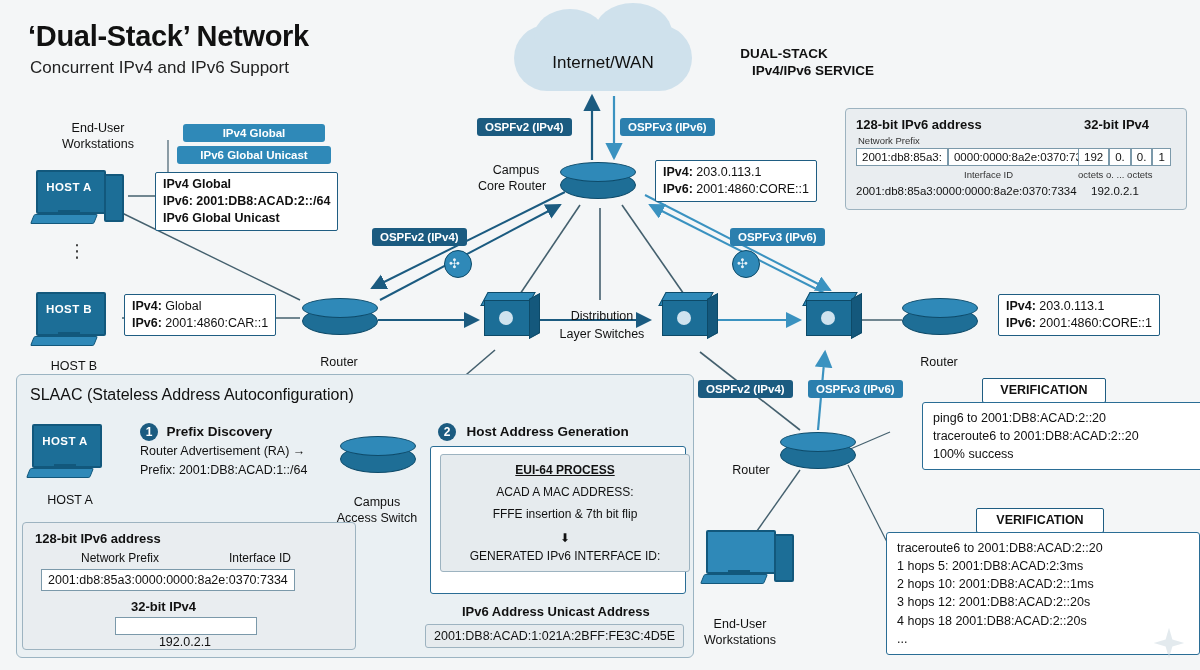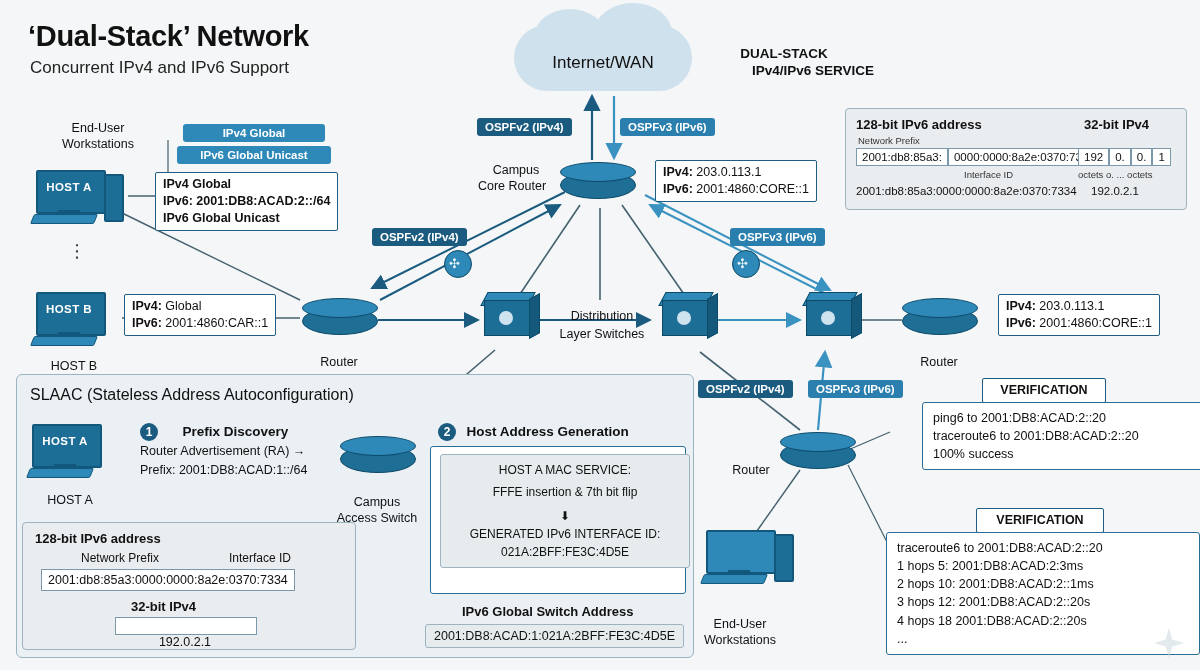--- a/index.html
+++ b/index.html
@@ -328,46 +328,46 @@
     <div class="scr"></div>
     <div class="scrtxt">HOST A</div>
     <div class="stand"></div>
       <div class="base"></div>
     <div class="kb"></div>
   </div>
   <div class="abs caption" style="left:26px;top:482px;width:88px;">HOST A</div>
 
   <div class="abs" style="left:140px;top:422px;">
     <span class="stepnum">1</span>
-    <span style="font-size:13.5px;font-weight:bold;margin-left:20px;text-align:right;">Prefix Discovery</span>
+    <span style="font-size:13.5px;font-weight:bold;margin-left:4px;text-align:right;">Prefix Discovery</span>
   </div>
   <div class="abs" style="left:140px;top:444px;font-size:12.5px;">Router Advertisement (RA) →</div>
   <div class="abs" style="left:140px;top:463px;font-size:12.5px;">Prefix: 2001:DB8:ACAD:1::/64</div>
 
   <div class="router" style="left:340px;top:434px;width:74px;height:40px;">
     <div class="body"></div>
       <div class="top"></div>
   </div>
   <div class="abs caption" style="left:336px;top:484px;width:82px;">Campus</div>
   <div class="abs caption" style="left:324px;top:500px;width:106px;">Access Switch</div>
 
   <div class="abs" style="left:438px;top:422px;">
     <span class="stepnum">2</span>
     <span style="font-size:13.5px;font-weight:bold;margin-left:6px;">Host Address Generation</span>
   </div>
 
   <div class="callout" style="left:430px;top:446px;width:254px;height:146px;"></div>
   <div class="eui" style="left:440px;top:454px;width:232px;">
-    <div>HOST A MAC SERVICE:</div>
+    <div style="font-weight:bold;text-decoration:underline;margin-bottom:4px;">EUI-64 PROCESS</div>
+    <div>ACAD A MAC ADDRESS:</div>
     <div style="margin-top:4px;">FFFE insertion &amp; 7th bit flip</div>
     <div style="margin-top:6px;">⬇</div>
     <div>GENERATED IPv6 INTERFACE ID:</div>
-    <div>021A:2BFF:FE3C:4D5E</div>
-  </div>
-  <div class="abs" style="left:462px;top:604px;font-size:13px;font-weight:bold;">IPv6 Global Switch Address</div>
+  </div>
+  <div class="abs" style="left:462px;top:604px;font-size:13px;font-weight:bold;">IPv6 Address Unicast Address</div>
   <div class="abs" style="left:425px;top:624px;background:#e6ebee;border:1px solid #9db3c0;border-radius:3px;padding:4px 8px;font-size:12.5px;">2001:DB8:ACAD:1:021A:2BFF:FE3C:4D5E</div>
 
   <div class="infobox" style="left:22px;top:522px;width:332px;height:126px;">
     <div class="abs hdr" style="left:12px;top:8px;">128-bit IPv6 address</div>
     <div class="abs" style="left:58px;top:28px;font-size:12px;">Network Prefix</div>
     <div class="abs" style="left:206px;top:28px;font-size:12px;">Interface ID</div>
     <div class="abs" style="left:18px;top:46px;background:#fff;border:1px solid #7b99aa;padding:3px 6px;font-size:12.5px;">2001:db8:85a3:0000:0000:8a2e:0370:7334</div>
     <div class="abs hdr" style="left:108px;top:76px;">32-bit IPv4</div>
     <div class="abs" style="left:92px;top:94px;width:140px;height:16px;background:#fff;border:1px solid #7b99aa;"></div>
     <div class="abs" style="left:92px;top:112px;width:140px;text-align:center;font-size:12.5px;">192.0.2.1</div>

